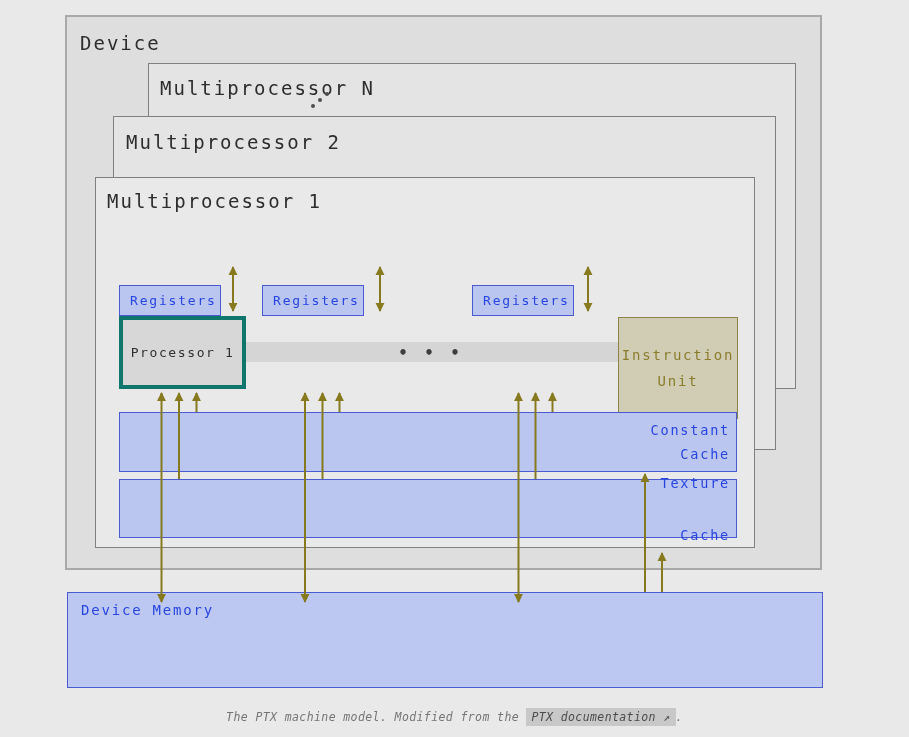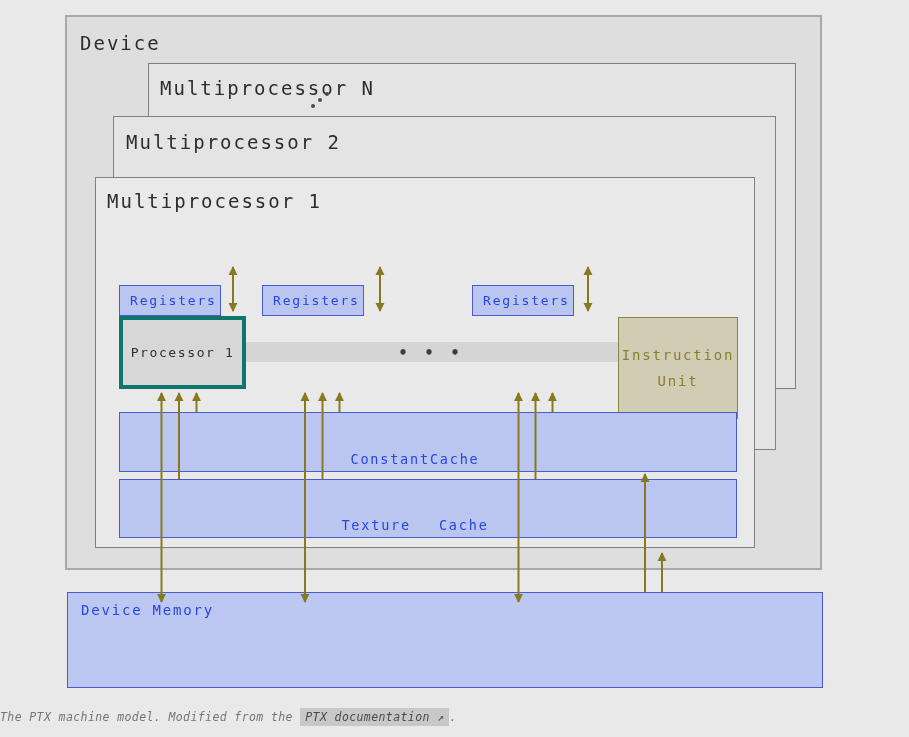--- a/index.html
+++ b/index.html
@@ -18,29 +18,29 @@
   .registers{width:102px;height:31px;top:285px;display:flex;align-items:center;padding-left:10px;
           font-size:13px;letter-spacing:1.8px;}
   .processor{width:127px;height:73px;top:316px;background:#d7d7d7;border:4px solid #0f766e;color:#303030;
           display:flex;align-items:center;justify-content:center;font-size:13px;letter-spacing:1.6px;}
   .bus{left:200px;top:342px;width:430px;height:20px;background:#d5d5d5;}
   .proc-ellipsis{left:390px;top:316px;width:82px;height:73px;display:flex;align-items:center;justify-content:center;
           color:#3d3d3d;font-size:15px;letter-spacing:4px;font-weight:bold;}
   .instr{left:618px;top:286px;width:120px;height:102px;background:#d1ccb4;border:1px solid #8c8345;color:#8b7d2d;
           display:flex;flex-direction:column;align-items:center;justify-content:center;
           font-size:14px;line-height:26px;letter-spacing:1.8px;text-align:center;margin-top:31px;}
-  .cache{left:119px;width:618px;display:flex;flex-direction:row;align-items:flex-end;justify-content:center;
-          font-size:13.5px;line-height:24px;letter-spacing:1.8px;padding-right:26px;text-align:right;}
+  .cache{left:119px;width:618px;display:flex;flex-direction:column;align-items:flex-end;justify-content:center;
+          font-size:13.5px;line-height:24px;letter-spacing:1.8px;padding-right:6px;text-align:right;}
   .const-cache{top:412px;height:60px;}
   .tex-cache{top:479px;height:59px;gap:28px;}
   .devmem{left:67px;top:592px;width:756px;height:96px;background:#bdc8f2;border:1px solid #4a5ad0;color:#2745e0;
           font-size:14px;letter-spacing:1.8px;padding:9px 0 0 13px;}
   .dot{width:4px;height:4px;border-radius:50%;background:#4d4d4d;}
   .arrow-layer{left:0;top:0;pointer-events:none;}
-  .caption{left:0;top:710px;width:909px;text-align:left;font-style:italic;font-size:11.5px;
+  .caption{left:0;top:710px;width:909px;text-align:center;font-style:italic;font-size:11.5px;
           letter-spacing:0.4px;color:#757575;}
   .caption-link{background:#c8c8c8;color:#4b4b4b;padding:2px 5px;text-decoration:none;cursor:pointer;}
 </style>
 </head>
 <body>
 
 <div class="canvas">
 
   <div class="abs device-box">
     <span class="abs frame-label" style="left:13px;top:15px;">Device</span>

